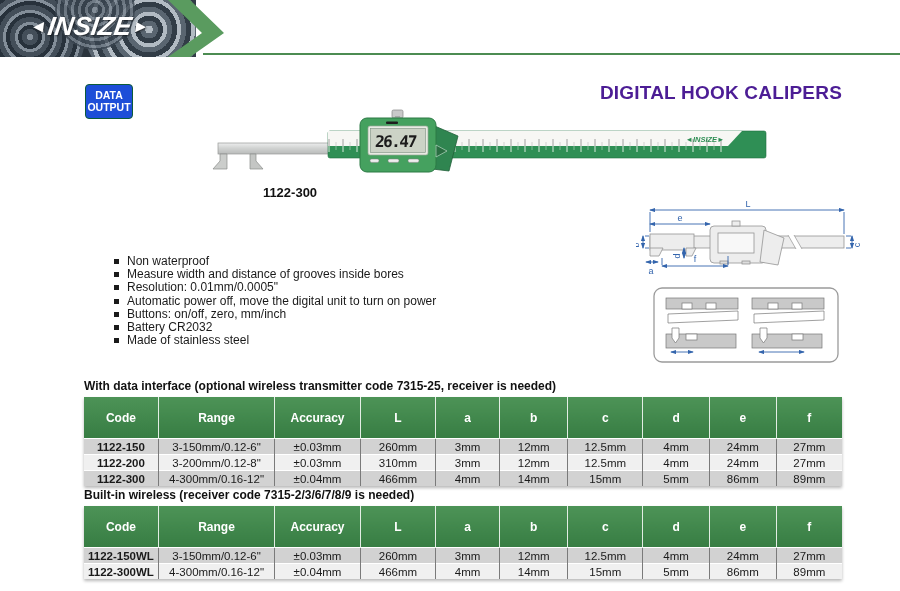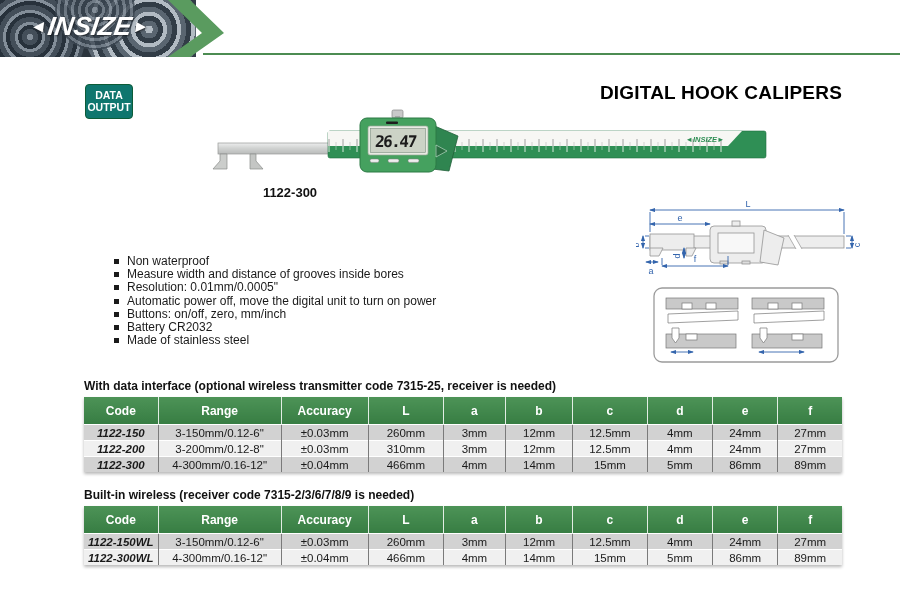--- a/index.html
+++ b/index.html
@@ -16,47 +16,47 @@
   .gear3{left:55px;top:-30px;width:80px;height:80px;
          background:repeating-radial-gradient(circle at center,#77828d 0 3px,#39444f 3px 7px);opacity:.8;}
   .logo{position:absolute;left:30px;top:11px;display:flex;align-items:center;gap:1px;
         color:#fff;font-weight:bold;font-style:italic;font-size:26px;transform:skewX(-8deg);
         text-shadow:1px 1px 2px rgba(0,0,0,.55);z-index:3;}
   .logo .arr{font-size:17px;font-style:normal;line-height:1;}
   .chevron{position:absolute;left:160px;top:0;width:70px;height:57px;background:#5a9b5f;z-index:2;
            clip-path:polygon(8px 0,30px 0,64px 33px,30px 57px,8px 57px,42px 33px);}
   .rule{position:absolute;left:203px;top:53px;width:697px;height:2px;background:#4c8c52;}
 
-  .badge{position:absolute;left:85px;top:84px;width:46px;height:33px;background:#0f766e;
+  .badge{position:absolute;left:85px;top:84px;width:46px;height:33px;background:#1d4ed8;
          border:1px solid #0d5c38;border-radius:4px;color:#fff;font-weight:bold;font-size:10.5px;
          display:flex;flex-direction:column;align-items:center;justify-content:center;line-height:11.5px;}
-  .title{position:absolute;top:82px;right:58px;font-size:19px;font-weight:bold;color:#000000;letter-spacing:.2px;}
+  .title{position:absolute;top:82px;right:58px;font-size:19px;font-weight:bold;color:#4c1d95;letter-spacing:.2px;}
 
   
   .product-svg{position:absolute;left:200px;top:105px;}
   .dim-svg{position:absolute;left:636px;top:198px;}
   .groove-svg{position:absolute;left:652px;top:286px;}
 
   
   .features{position:absolute;left:102px;top:243px;margin:12px;padding:0;list-style:none;}
   .features li{position:relative;padding-left:13px;font-size:12px;line-height:13.2px;color:#1a1a1a;}
   .features li::before{content:"";position:absolute;left:0;top:4px;width:5px;height:5px;background:#1a1a1a;}
 
   
   .caption{position:absolute;left:84px;font-size:12px;font-weight:bold;color:#111;text-align:right;}
   .cap1{top:379px;} .cap2{top:488px;}
   table.spec{position:absolute;left:84px;width:758px;border-collapse:collapse;table-layout:fixed;
              box-shadow:0 2px 3px rgba(0,0,0,.28);}
   .tbl1{top:397px;} .tbl2{top:506px;}
   table.spec th{background:linear-gradient(180deg,#4d9357 0%,#377d43 100%);color:#fff;font-size:12px;
-                font-weight:bold;height:17px;padding:5px;border-left:1px solid rgba(255,255,255,.85);}
+                font-weight:bold;height:17px;padding:12px;border-left:1px solid rgba(255,255,255,.85);}
   table.spec th:first-child{border-left:none;}
   table.spec td{font-size:11.5px;text-align:center;height:15px;padding:0 2px;color:#1a1a1a;
                 border-left:1px solid #7a7a7a;border-top:1px solid #fff;white-space:nowrap;overflow:hidden;}
-  table.spec td:first-child{border-left:none;font-weight:bold;font-style:italic;}
+  table.spec td:first-child{border-left:none;font-weight:bold;}
   table.spec tbody tr:nth-child(odd){background:#d2d2d2;}
   table.spec tbody tr:nth-child(even){background:#f0f0f0;}
   table.spec th:nth-child(1){width:9.8%;}  table.spec th:nth-child(2){width:17.1%;}
   table.spec th:nth-child(3){width:11.7%;} table.spec th:nth-child(4){width:9.9%;}
   table.spec th:nth-child(5){width:7.9%;}  table.spec th:nth-child(6){width:8.7%;}
   table.spec th:nth-child(7){width:9.8%;}  table.spec th:nth-child(8){width:8.4%;}
   table.spec th:nth-child(9){width:8.4%;}  table.spec th:nth-child(10){width:8.3%;}
 </style>
 </head>
 <body>

